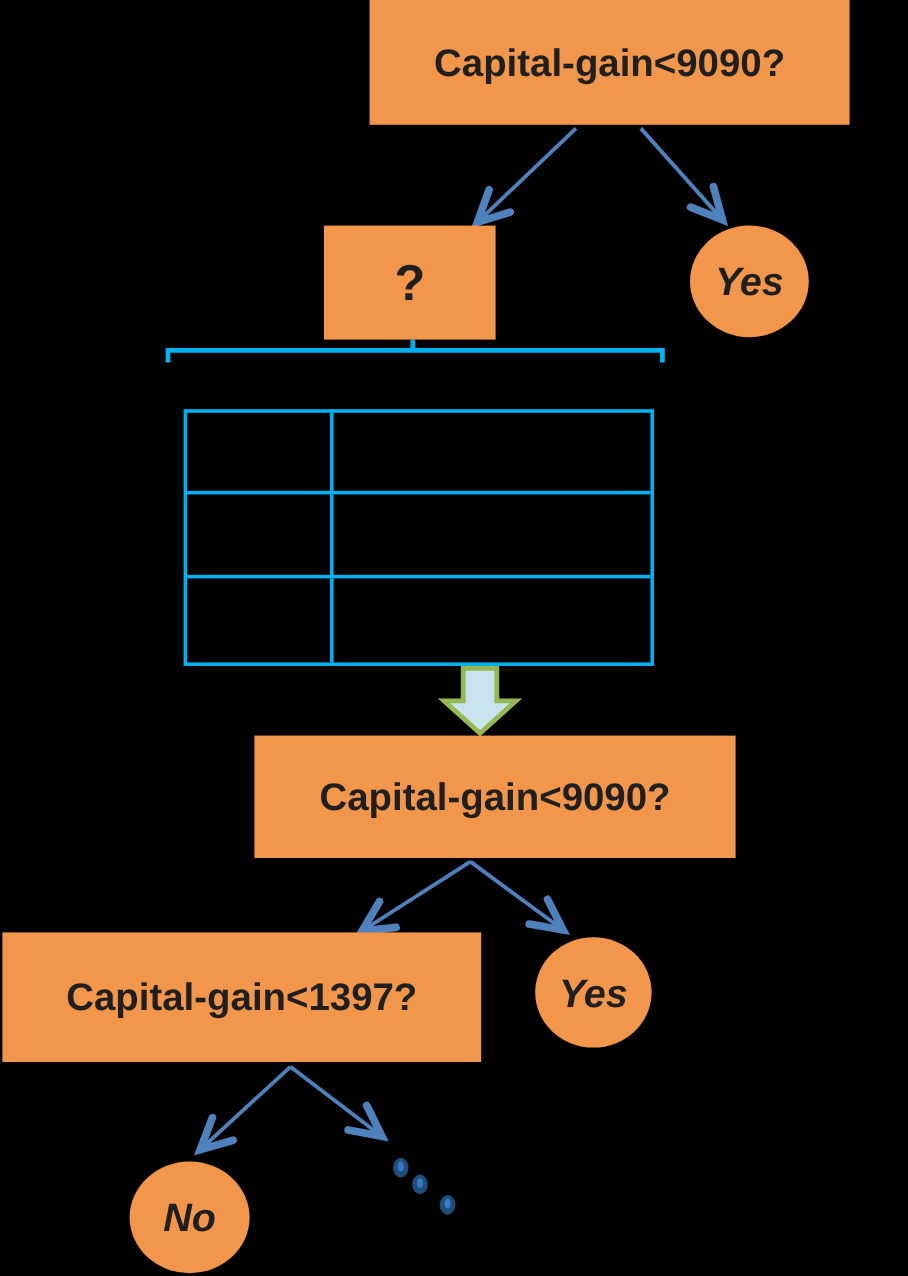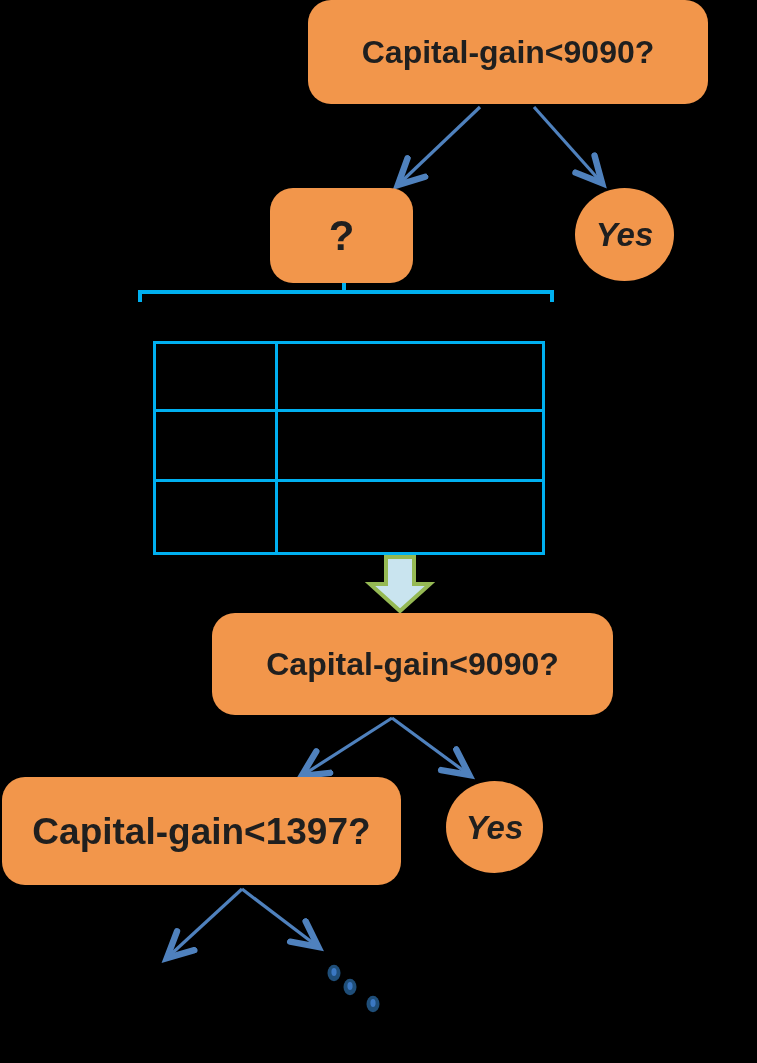--- a/index.html
+++ b/index.html
@@ -21,28 +21,28 @@
     font-family:"Liberation Sans",sans-serif;
     overflow:hidden;
   }
   .stage{position:absolute;left:0;top:0;width:757px;height:1063px;background:var(--background);}
   .overlay{position:absolute;left:0;top:0;}
   .node{
     position:absolute;
     background:var(--node-fill);
     color:var(--text);
     display:flex;align-items:center;justify-content:center;
-    font-weight:bold;text-align:center;line-height:1;border-radius:23px;
+    font-weight:bold;text-align:center;line-height:1;
   }
   .circle{border-radius:50%;font-style:italic;}
   #node-root{left:308px;top:0;width:400px;height:104px;font-size:32px;}
   #node-unknown{left:270px;top:188px;width:143px;height:95px;font-size:42px;}
   #node-yes1{left:575px;top:188px;width:99px;height:93px;font-size:33px;}
   #node-q2{left:212px;top:613px;width:401px;height:102px;font-size:32px;}
-  #node-q3{left:2px;top:777px;width:399px;height:108px;font-size:37px;}
+  #node-q3{left:2px;top:777px;width:399px;height:108px;font-size:32px;}
   #node-yes2{left:446px;top:781px;width:97px;height:92px;font-size:33px;}
   #node-no{left:108px;top:968px;width:100px;height:93px;font-size:33px;}
 
   #detail-table{
     position:absolute;left:153px;top:341px;width:392px;height:214px;
     display:grid;grid-template-columns:122px 1fr;grid-template-rows:68px 70px 1fr;
     border:3px solid var(--table-border);
     box-sizing:border-box;
     background:transparent;
   }
@@ -118,14 +118,17 @@
   </div>
 
   <div class="node" id="node-q3">
     <span>Capital-gain&lt;1397?</span>
   </div>
 
   <div class="node circle" id="node-yes2">
     <span>Yes</span>
   </div>
 
+  <div class="node circle" id="node-no">
+    <span>No</span>
+  </div>
 
 </div>
 
 </body></html>

